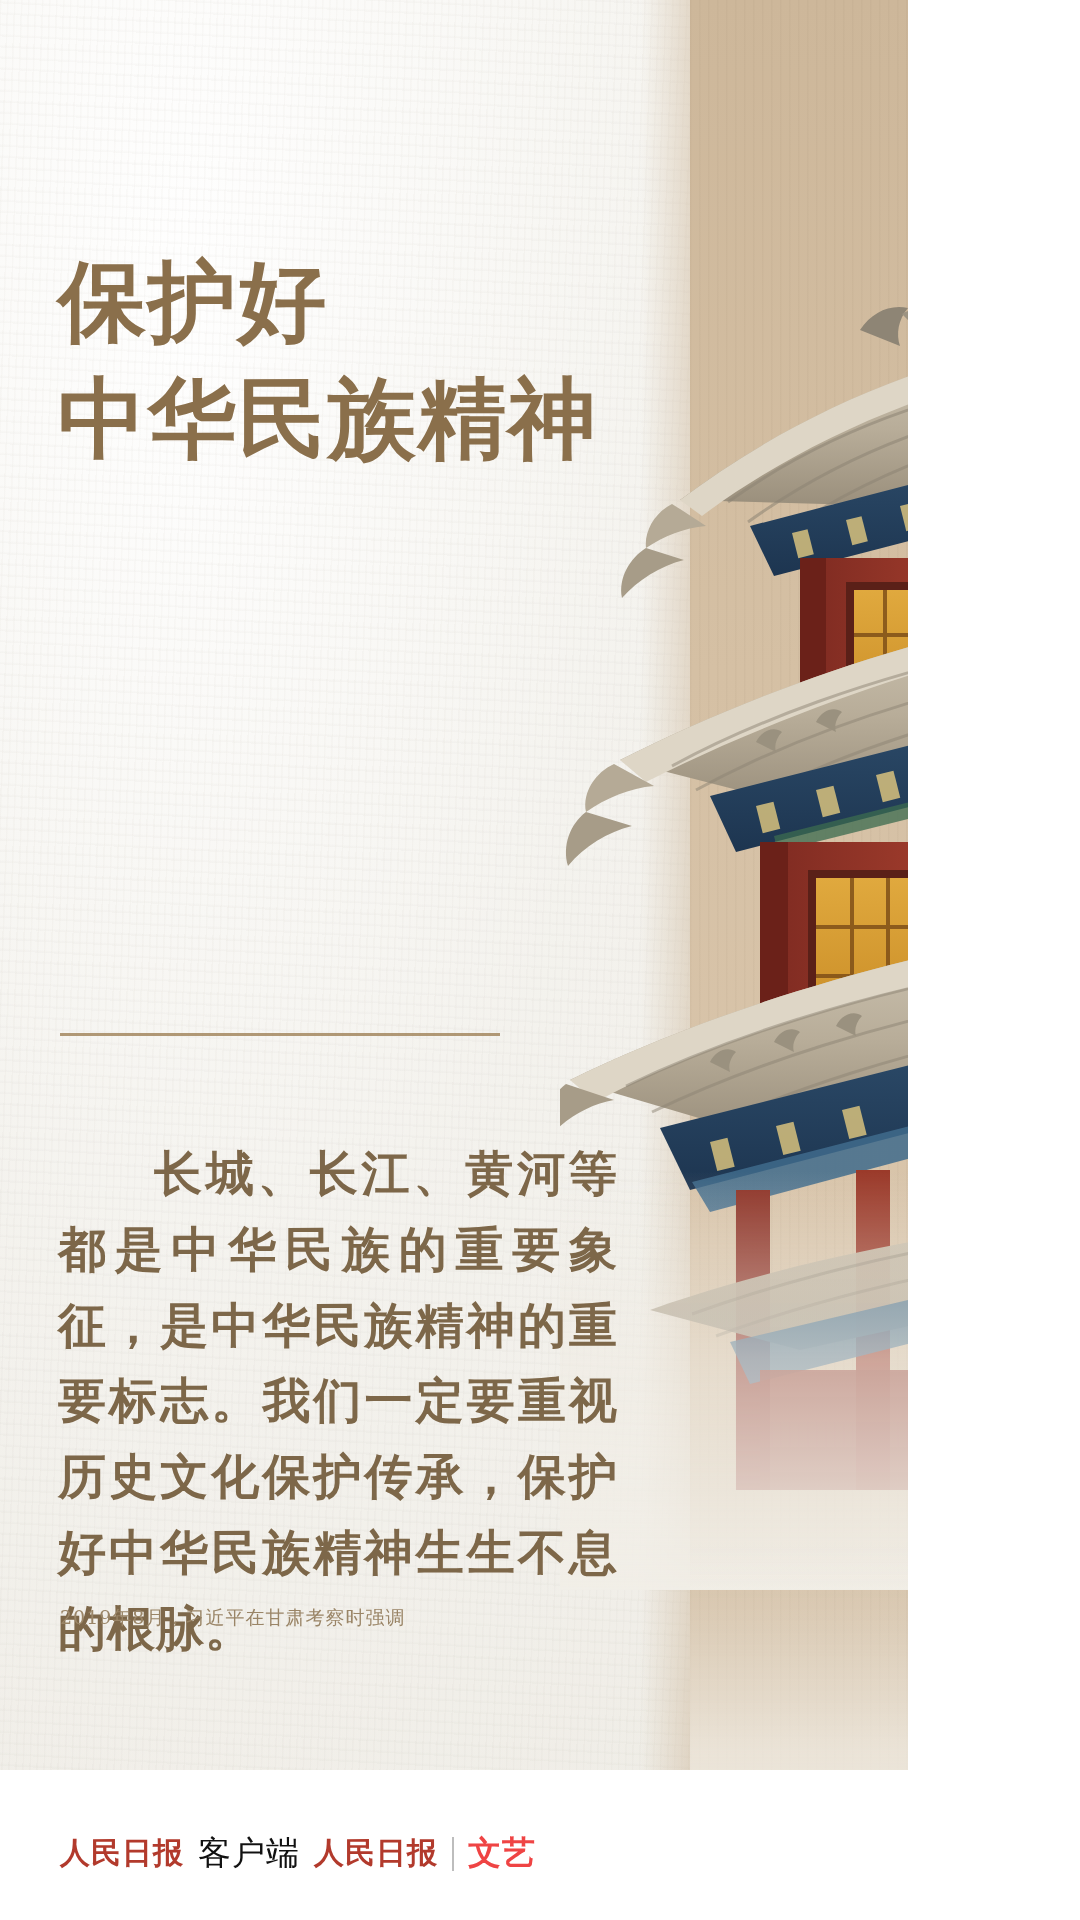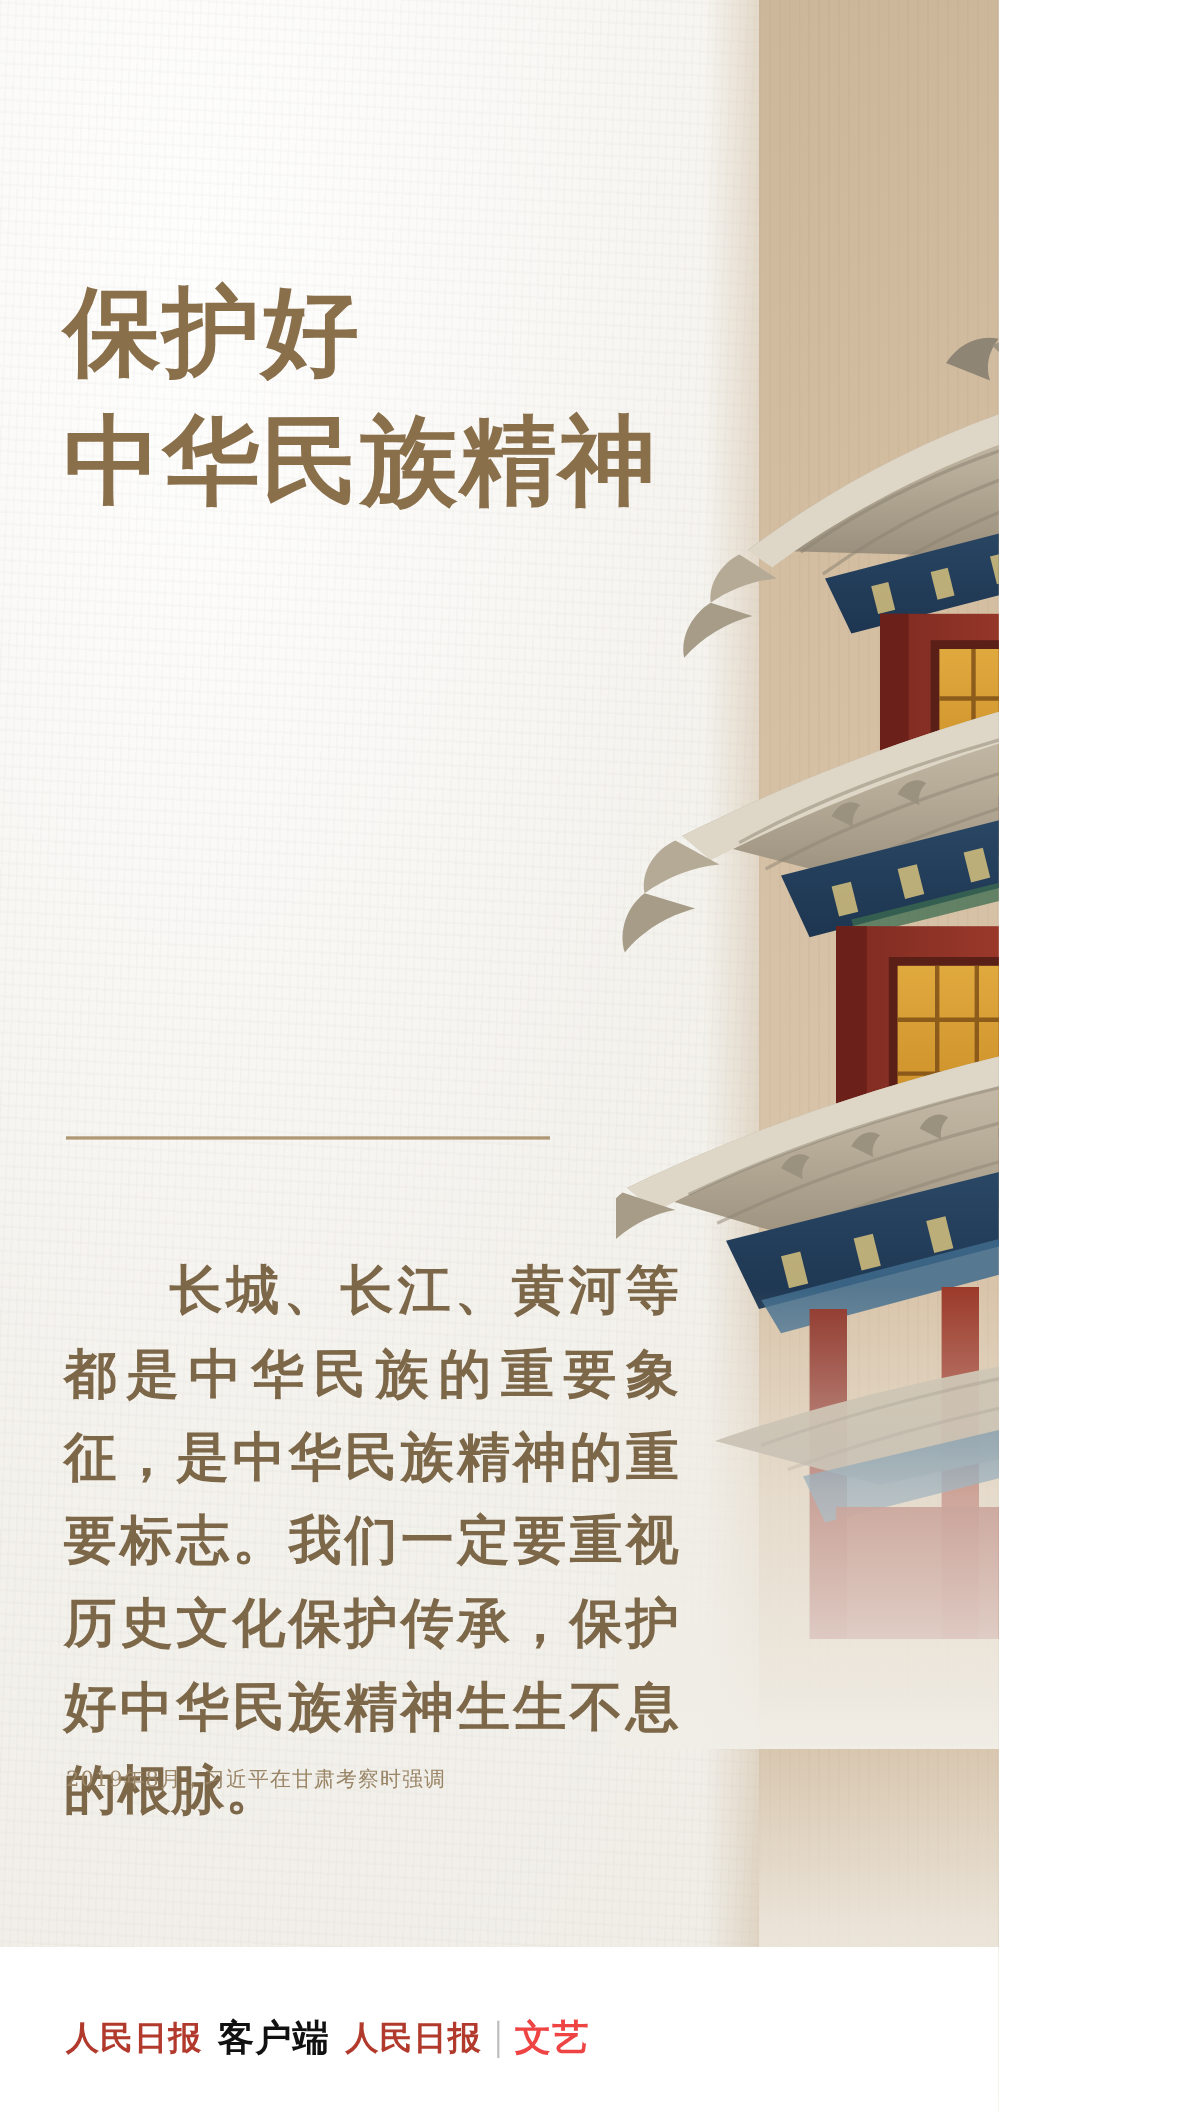--- a/index.html
+++ b/index.html
@@ -164,21 +164,21 @@
   }
   .brand-mark {
     font-family: "DejaVu Serif", "Liberation Serif", serif;
     font-weight: 700;
     font-size: 30px;
     color: #b23a2c;
     letter-spacing: 1px;
   }
   .brand-app {
     font-family: "DejaVu Sans", "Liberation Sans", sans-serif;
-    font-weight: 700;
+    font-weight: 400;
     font-size: 33px;
     color: #111111;
     letter-spacing: 1px;
   }
   .brand-sep {
     width: 2px;
     height: 34px;
     background: #bdbdbd;
   }
   .brand-section {

